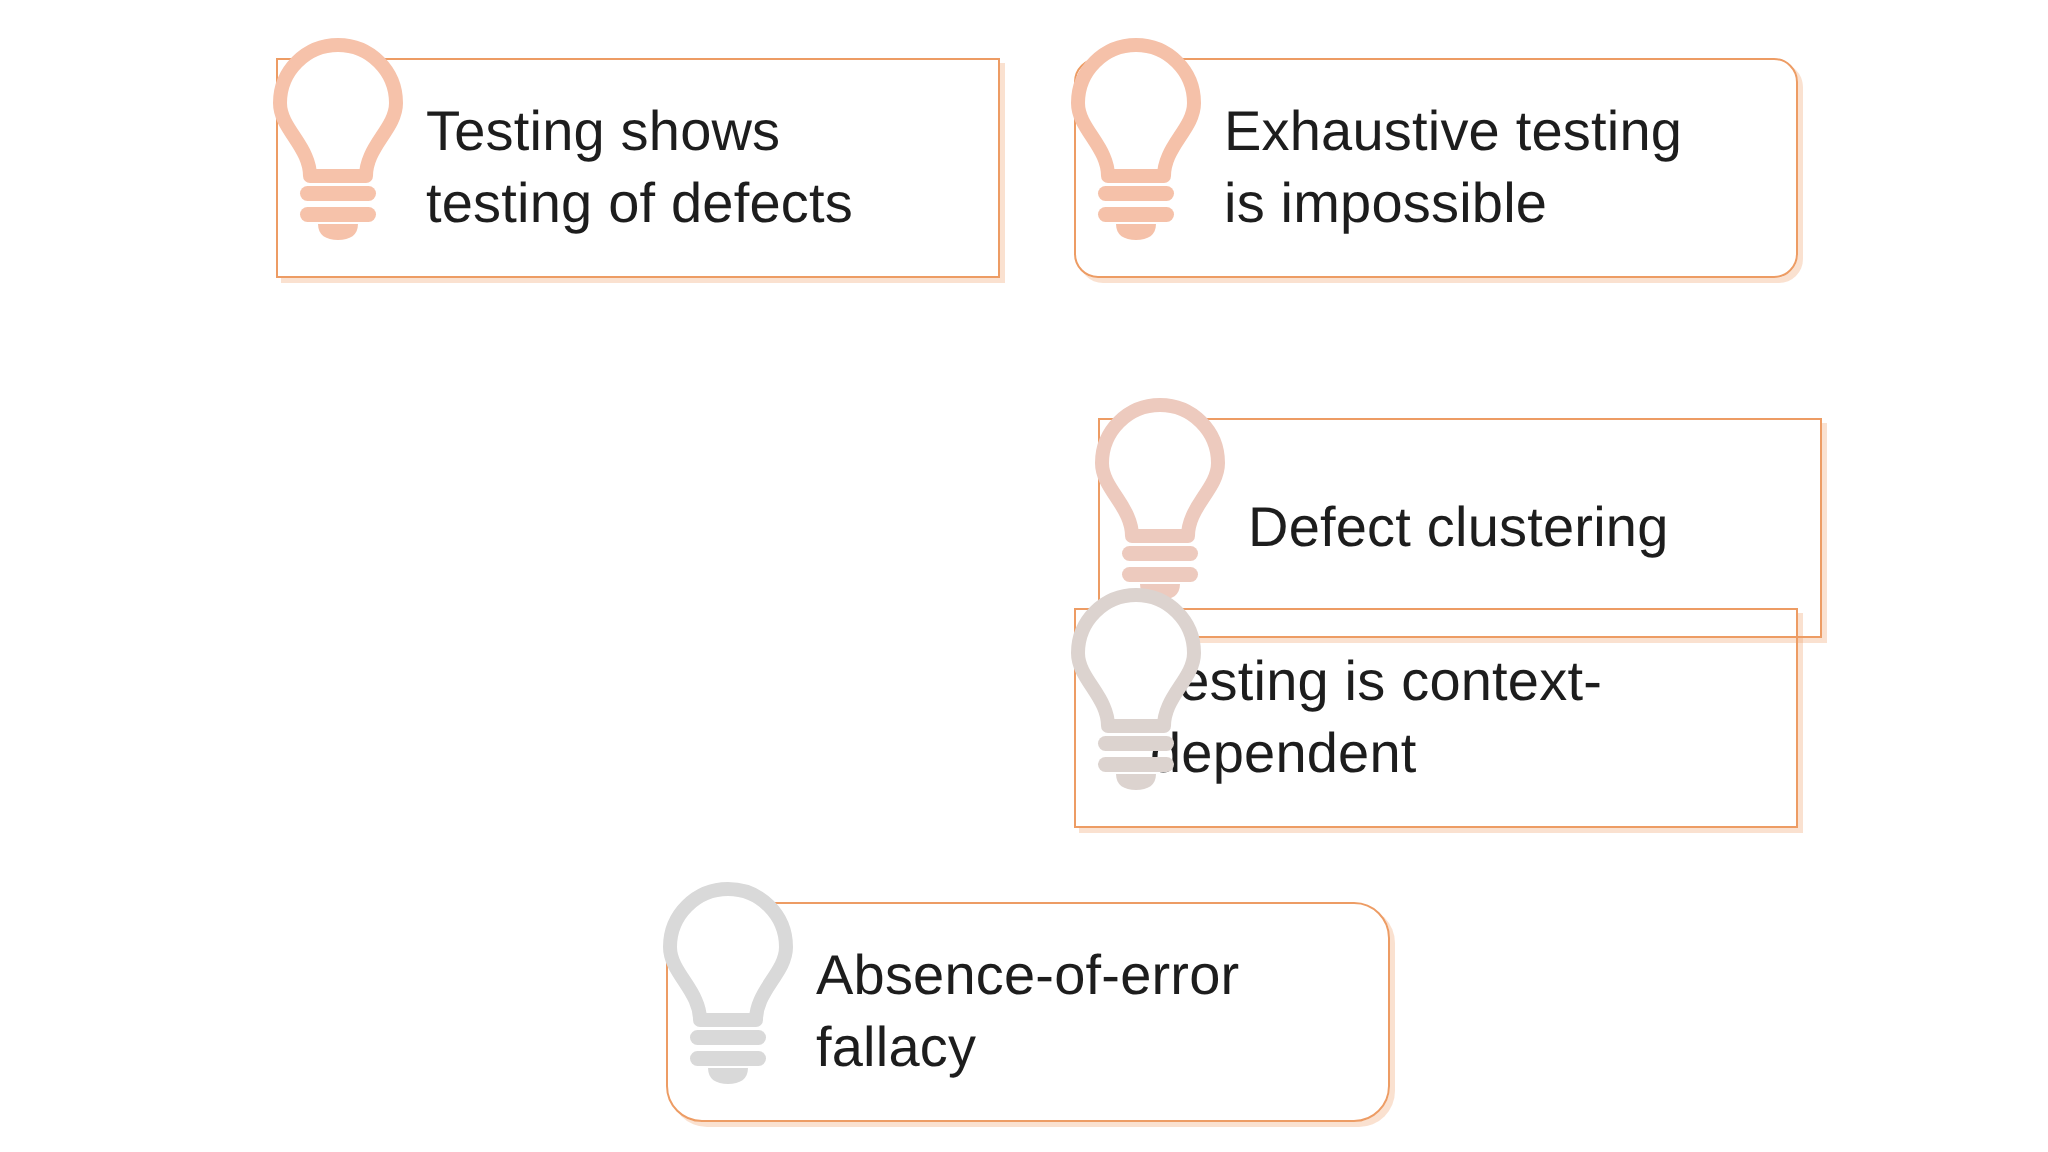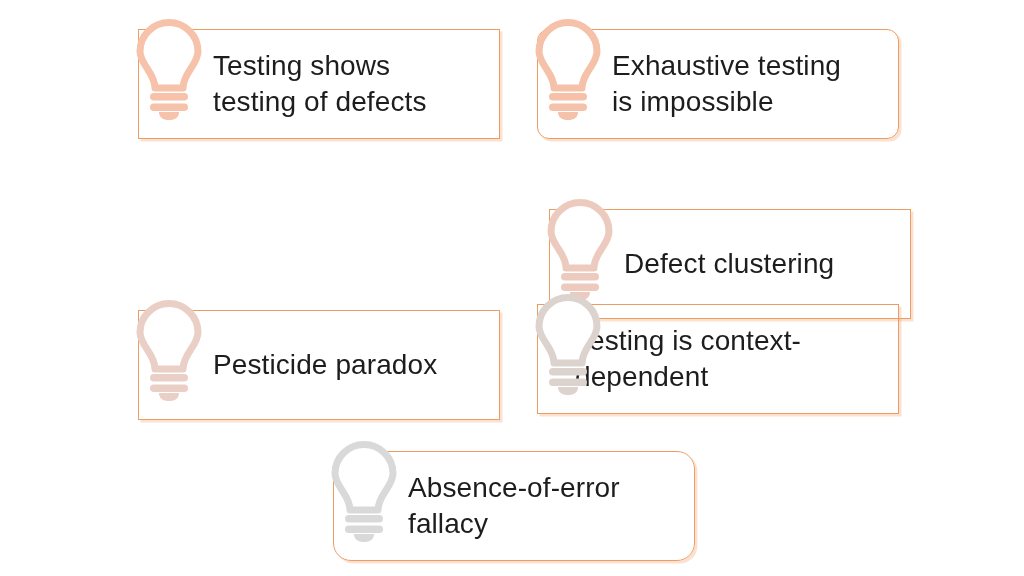--- a/index.html
+++ b/index.html
@@ -101,28 +101,20 @@
 
   <div class="card p3" style="--c: #EDCABE;">
     <span class="bulb">
         <svg viewBox="0 0 70 102">
           <use href="#bulb-shape"></use>
         </svg>
       </span>
     <span class="label">Defect clustering</span>
   </div>
 
-  <div class="card p4" style="--c: #E9CFC6;">
-    <span class="bulb">
-        <svg viewBox="0 0 70 102">
-          <use href="#bulb-shape"></use>
-        </svg>
-      </span>
-    <span class="label">Pesticide paradox</span>
-  </div>
 
   <div class="card p5" style="--c: #DCD3CF;">
     <span class="bulb">
         <svg viewBox="0 0 70 102">
           <use href="#bulb-shape"></use>
         </svg>
       </span>
     <span class="label">Testing is context-
 dependent</span>
   </div>

